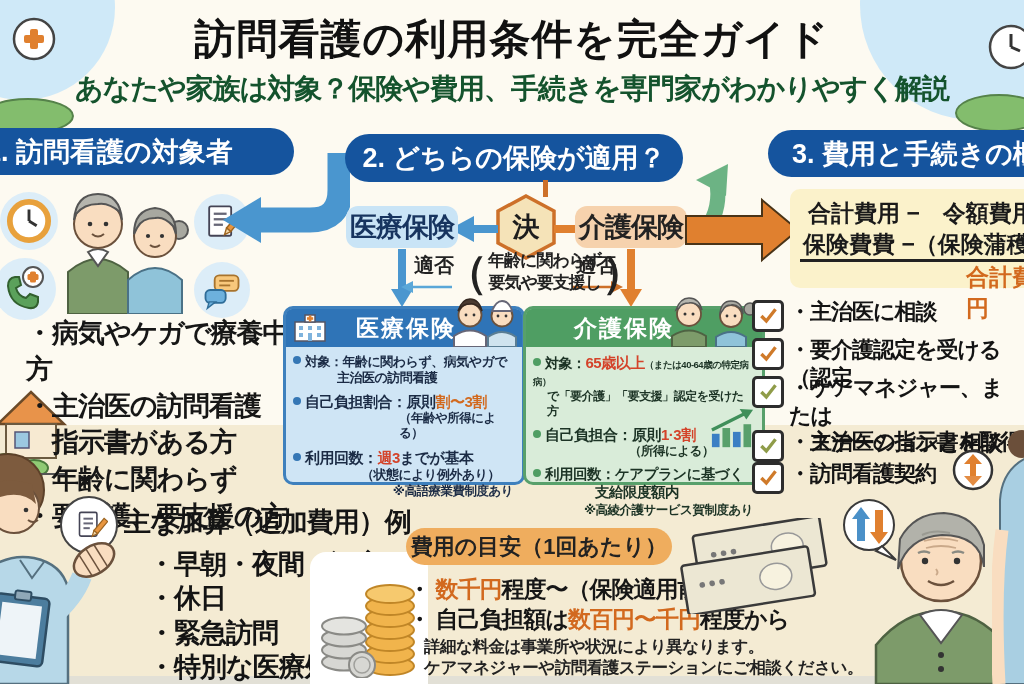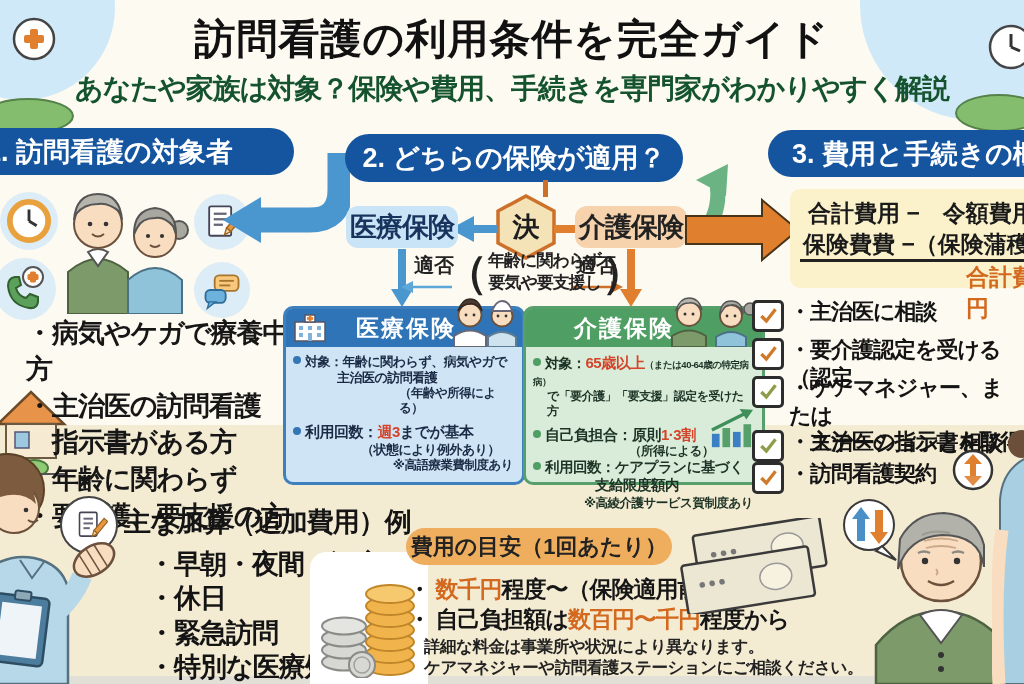--- a/index.html
+++ b/index.html
@@ -275,20 +275,23 @@
         <path d="M44 18 Q48 8 54 8 Q61 8 64 18 Z" fill="#fff" stroke="#667" stroke-width="1.8"></path>
         <circle cx="50" cy="23" r="1.4" fill="#333"></circle>
           <circle cx="58" cy="23" r="1.4" fill="#333"></circle>
       </svg>
     </span>
     <div class="boxbody">
       <div class="row" style="font-size:13px;">
         <span class="dot dot-b"></span><span>対象：年齢に関わらず、病気やガで</span>
       </div>
       <div class="row" style="font-size:13px;padding-left:44px;">主治医の訪問看護</div>
+      <div class="row" style="font-size:15px;margin-top:7px;">
+        <span class="dot dot-b"></span><span>自己負担割合：原則</span><span class="hl-o">割〜3割</span>
+      </div>
       <div class="row" style="font-size:12.5px;padding-left:106px;">（年齢や所得による）</div>
       <div class="row" style="font-size:15px;margin-top:7px;">
         <span class="dot dot-b"></span><span>利用回数：</span><span class="hl-r">週3</span><span>までが基本</span>
       </div>
       <div class="row" style="font-size:13px;padding-left:68px;">（状態により例外あり）</div>
       <div class="note">※高語療業費制度あり</div>
     </div>
   </div>
 
   <div class="abs insbox box-care" style="left:523px;top:306px;width:236px;height:173px;">
@@ -322,21 +325,21 @@
       <span class="abs" style="right:6px;top:58px;">
         <svg width="48" height="44" viewBox="0 0 50 46">
           <rect x="4" y="28" width="8" height="14" fill="#3b7fc4"></rect>
           <rect x="15" y="22" width="8" height="20" fill="#58a06b"></rect>
           <rect x="26" y="26" width="8" height="16" fill="#3b7fc4"></rect>
           <rect x="37" y="18" width="8" height="24" fill="#58a06b"></rect>
           <path d="M4 24 L38 7" stroke="#3f8f5a" stroke-width="3.5" fill="none"></path>
           <polygon points="33,2 47,3 40,13" fill="#3f8f5a"></polygon>
         </svg>
       </span>
-      <div class="row" style="font-size:14.5px;">
+      <div class="row" style="font-size:14.5px;margin-top:7px;">
         <span class="dot dot-g"></span><span>利用回数：ケアプランに基づく</span>
       </div>
       <div class="row" style="font-size:14.5px;padding-left:62px;">支給限度額内</div>
       <div class="note">※高綾介護サービス賀制度あり</div>
     </div>
   </div>
 
   <span class="abs" style="left:676px;top:156px;">
     <svg width="70" height="85" viewBox="0 0 70 85">
       <path d="M22 82 Q48 58 40 22" fill="none" stroke="#6cb384" stroke-width="15"></path>

